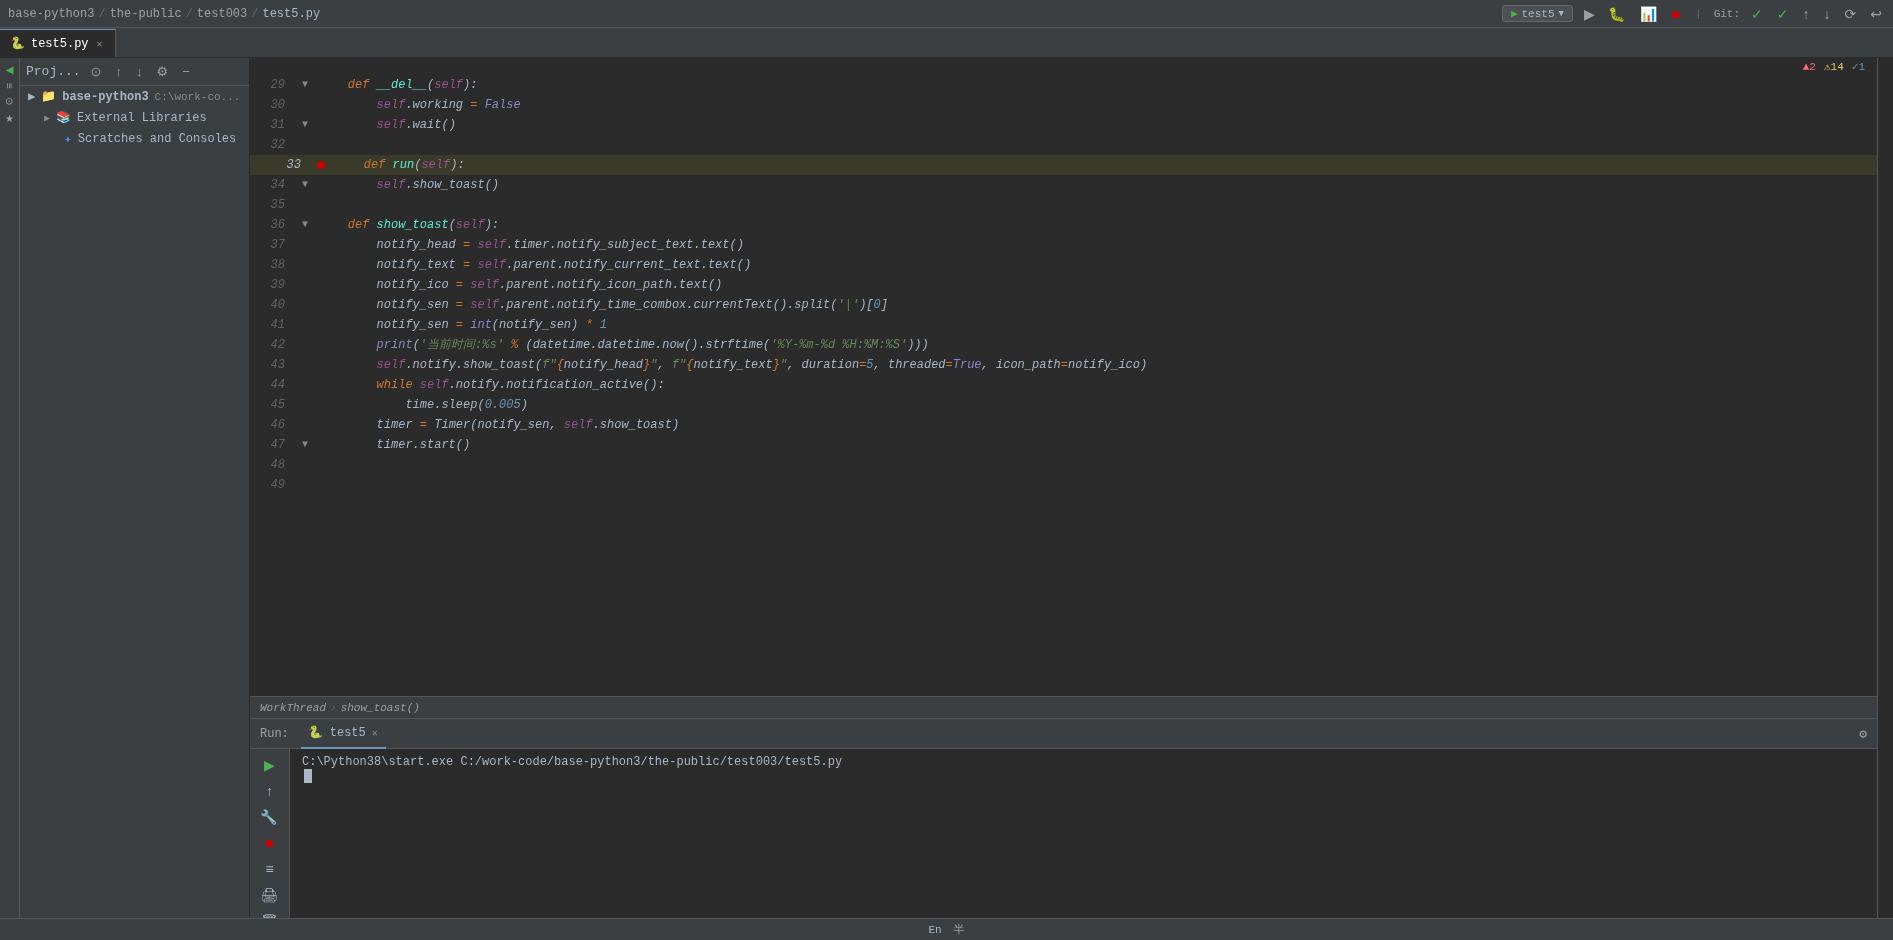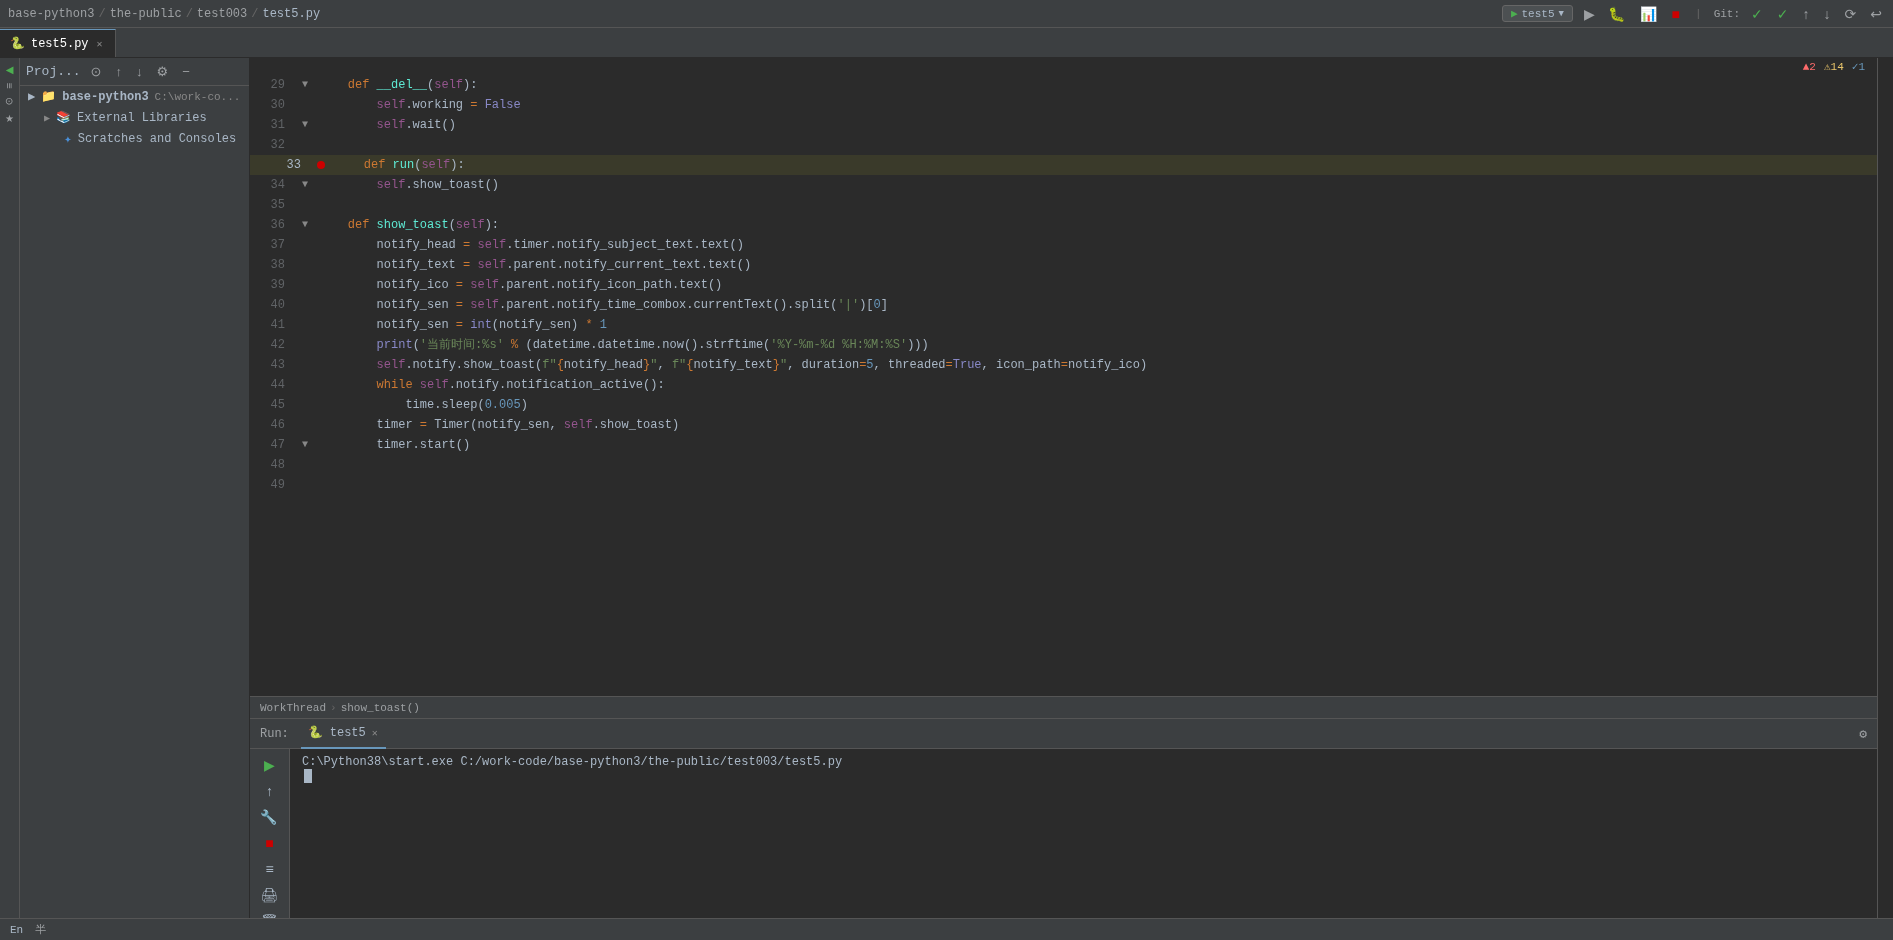--- a/index.html
+++ b/index.html
@@ -173,20 +173,21 @@
       font-size: 11px;
     }
     .warn-error { color: #ff6b6b; }
     .warn-warning { color: #e8c46a; }
     .warn-info { color: #6897bb; }
 
     
     .code-area {
       display: flex;
       flex-direction: column;
+      font-style: italic;
     }
     .code-line {
       display: flex;
       min-height: 20px;
       line-height: 20px;
     }
     .line-num {
       width: 45px;
       text-align: right;
       padding-right: 10px;
@@ -241,20 +242,21 @@
       padding: 0 10px;
       font-size: 11px;
       color: #9da0a3;
       border-top: 1px solid #555;
       gap: 6px;
     }
     .breadcrumb-status {
       display: flex;
       align-items: center;
       gap: 4px;
+      font-style: italic;
     }
     .bc-sep { color: #666; }
 
     
     .run-panel {
       height: 200px;
       background: #2b2b2b;
       display: flex;
       flex-direction: column;
       border-top: 1px solid #555;
@@ -344,21 +346,21 @@
     .status-bar {
       height: 22px;
       background: #3c3f41;
       display: flex;
       align-items: center;
       padding: 0 10px;
       font-size: 11px;
       color: #9da0a3;
       border-top: 1px solid #555;
       flex-shrink: 0;
-      justify-content: flex-start;
+      justify-content: center;
     }
     .status-right {
       display: flex;
       align-items: center;
       gap: 12px;
     }
     .status-lang {
       color: #a9b7c6;
     }
 

